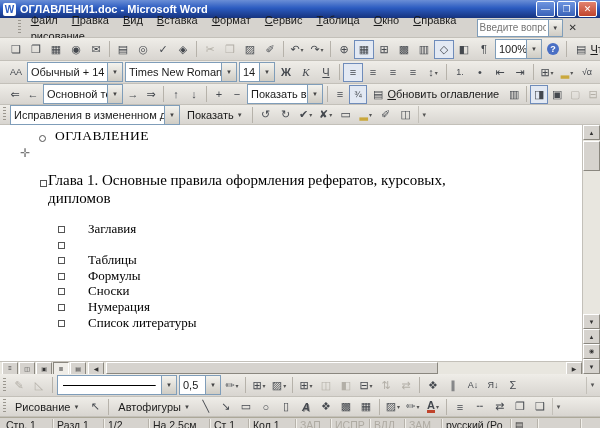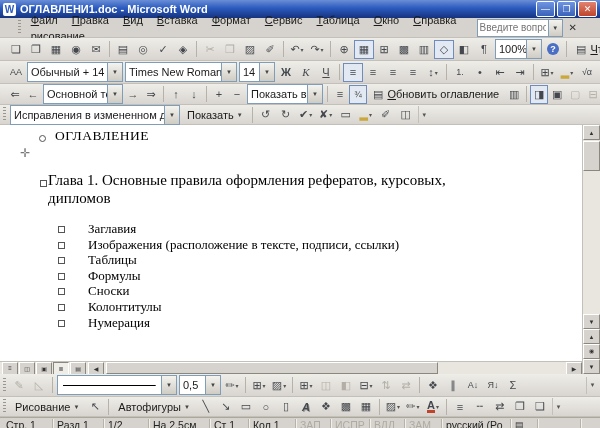--- a/index.html
+++ b/index.html
@@ -403,25 +403,24 @@
 <div class="doc-outer">
   <div class="doc-main">
     <div class="doc-canvas">
       <span class="m-abs" style="left:39px;top:7px"><span class="sq" style="border-radius:50%"></span></span>
       <div class="doc-h1">ОГЛАВЛЕНИЕ</div>
       <span class="marker-plus" style="left:20px;top:21px">✛</span>
       <div class="doc-ch">Глава 1. Основные правила оформления рефератов, курсовых, дипломов</div>
       <span class="m-abs" style="left:40px;top:52px"><span class="sq"></span></span>
       <div class="doc-list">
           <div class="doc-li"><span class="sq"></span><span>Заглавия</span></div>
-          <div class="doc-li"><span class="sq"></span><span>Изображения (расположение в тексте, подписи, ссылки)</span></div>
+          <div class="doc-li"><span class="sq"></span></div>
           <div class="doc-li"><span class="sq"></span><span>Таблицы</span></div>
           <div class="doc-li"><span class="sq"></span><span>Формулы</span></div>
           <div class="doc-li"><span class="sq"></span><span>Сноски</span></div>
-          <div class="doc-li"><span class="sq"></span><span>Колонтитулы</span></div>
           <div class="doc-li"><span class="sq"></span><span>Нумерация</span></div>
           <div class="doc-li"><span class="sq"></span><span>Список литературы</span></div>
         </div>
     </div>
     <div class="hscroll">
       <span style="display:flex;gap:1px;margin:0 2px">
           <span class="vbtn">≡</span>
           <span class="vbtn">◫</span>
           <span class="vbtn">▣</span>
           <span class="vbtn pressed">≣</span>

